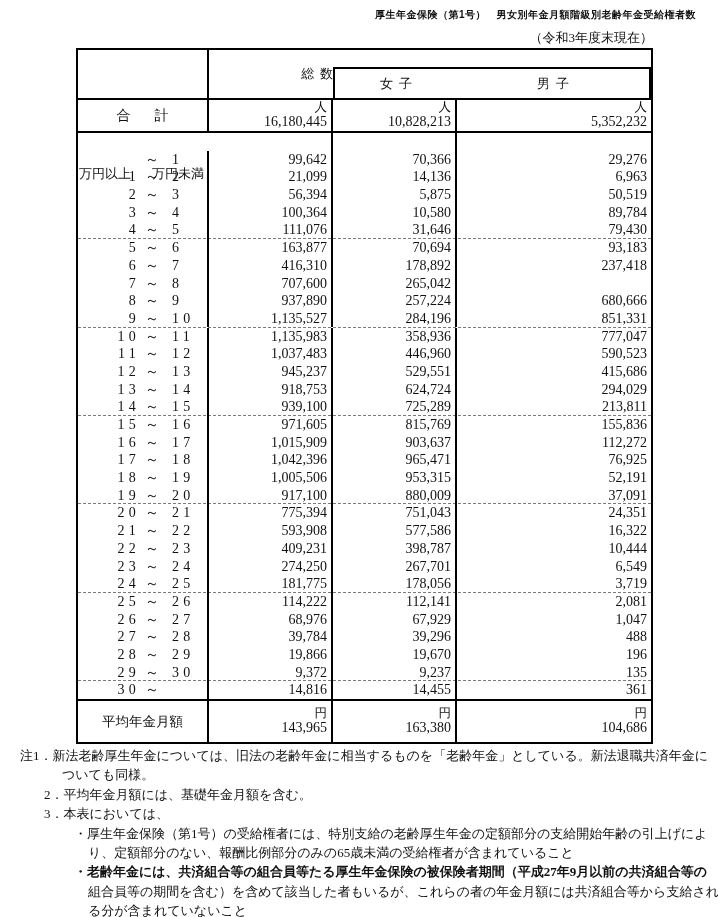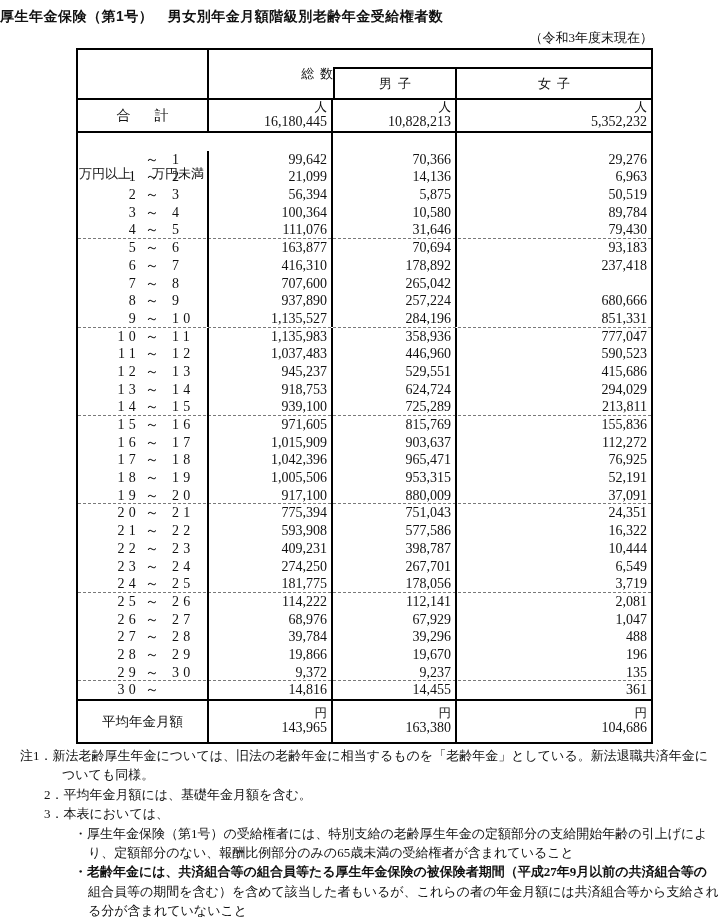--- a/index.html
+++ b/index.html
@@ -2,23 +2,23 @@
 <html><head>
 <meta charset="utf-8">
 <style>
   html,body{margin:0;padding:0;}
   body{
     width:718px;height:917px;position:relative;background:#ffffff;
     font-family:"Liberation Serif","DejaVu Serif",serif;color:#111;
     -webkit-font-smoothing:antialiased;overflow:hidden;
   }
   .title{
-    position:absolute;top:8px;left:0;width:680px;text-align:left;
+    position:absolute;top:8px;left:16px;width:680px;text-align:right;
     font-family:"Liberation Sans","DejaVu Sans",sans-serif;
-    font-weight:bold;font-size:14px;letter-spacing:.5px;
+    font-weight:bold;font-size:10px;letter-spacing:.5px;
   }
   .subtitle{
     position:absolute;top:29px;left:76px;width:577px;text-align:right;
     font-size:13px;
   }
   .table{
     position:absolute;top:48px;left:76px;width:577px;
     border:2px solid #000;box-sizing:border-box;background:#fff;
   }
   .grid4{display:grid;grid-template-columns:131px 124px 124px 1fr;}
@@ -68,25 +68,25 @@
 <div class="subtitle">（令和3年度末現在）</div>
 
 <div class="table">
 
   <div class="thead">
     <div class="vline"></div>
     <div class="h-total">
         <span class="ls">総数</span>
       </div>
     <div class="sexbox">
+      <div class="cell">
+          <span class="ls">女子</span>
+        </div>
       <div class="cell bcol">
           <span class="ls">男子</span>
-        </div>
-      <div class="cell">
-          <span class="ls">女子</span>
         </div>
     </div>
   </div>
 
   <div class="grid4 trow">
     <div class="cell bcol lab">
         <span class="ls-wide">合計</span>
       </div>
     <div class="cell bcol unitcell">
       <span class="unit">人</span>

